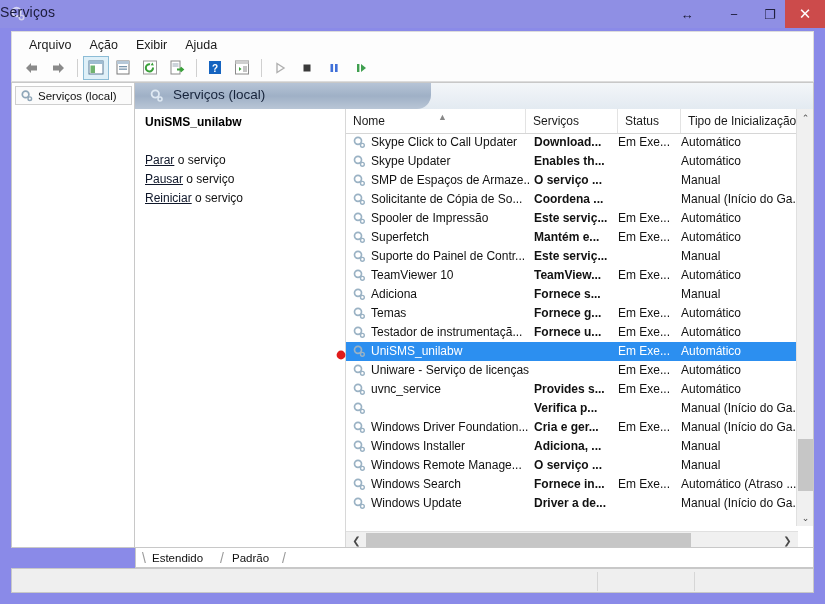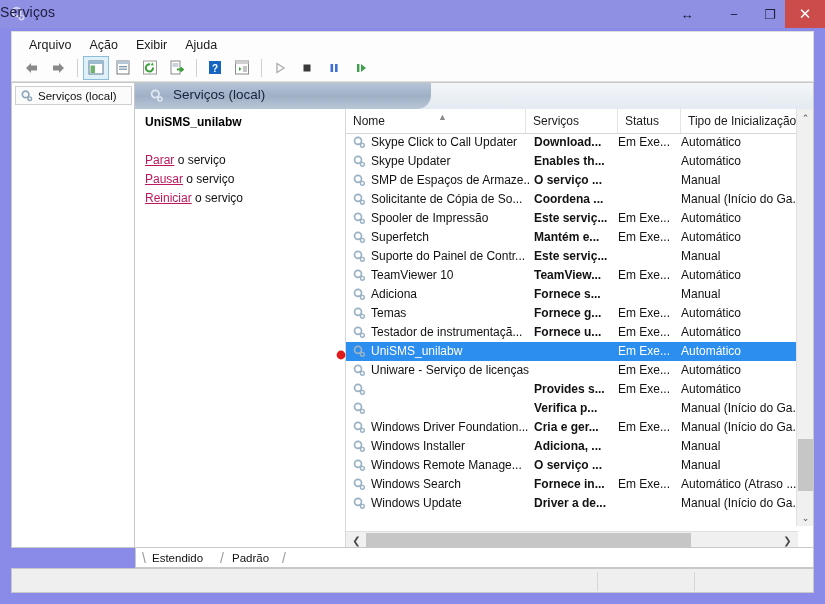--- a/index.html
+++ b/index.html
@@ -57,21 +57,21 @@
           border-radius:0 0 14px 0;}
   .banner-icon{position:absolute;left:14px;top:5px;width:16px;height:16px;}
   .banner-text{position:absolute;left:38px;top:4px;font-size:13.5px;color:#16233a;}
 
   
   .detail{position:absolute;left:0;top:26px;width:210px;height:440px;background:#fff;}
   .detail-title{position:absolute;left:10px;top:6px;font-size:12px;
                 font-weight:bold;color:#000;}
   .links{position:absolute;left:10px;top:42px;}
   .linkrow{font-size:12px;color:#111;line-height:19px;white-space:nowrap;}
-  .lnk{color:#be185d;text-decoration:underline;}
+  .lnk{color:#0f172a;text-decoration:underline;}
 
   
   .listview{position:absolute;left:210px;top:26px;width:469px;height:440px;
             background:#fff;border-left:1px solid #d8d8d8;box-sizing:border-box;}
   .lv-head{position:absolute;left:0;top:0;width:452px;height:24px;
            background:#fff;border-bottom:1px solid #d6d6d6;}
   .hcell{position:absolute;top:0;height:24px;font-size:12px;color:#1a1a1a;
          display:flex;align-items:center;padding-left:7px;box-sizing:border-box;
          border-right:1px solid #e3e3e3;}
   .hc-name{left:0;width:180px;}
@@ -416,20 +416,21 @@
             <span class="c c-name">Uniware - Serviço de licenças</span>
             <span class="c c-desc"></span>
             <span class="c c-stat">Em Exe...</span>
             <span class="c c-type">Automático</span>
           </div>
           <div class="row">
             <span class="row-icon"><svg width="15" height="15" viewBox="0 0 15 15">
                 <circle cx="6" cy="5.8" r="3.5" fill="none" stroke="#9ab2c4" stroke-width="1.7"></circle>
                 <circle cx="10.4" cy="10.3" r="1.9" fill="none" stroke="#9ab2c4" stroke-width="1.4"></circle>
               </svg></span>
+            <span class="c c-name">uvnc_service</span>
             <span class="c c-desc">Provides s...</span>
             <span class="c c-stat">Em Exe...</span>
             <span class="c c-type">Automático</span>
           </div>
           <div class="row">
             <span class="row-icon"><svg width="15" height="15" viewBox="0 0 15 15">
                 <circle cx="6" cy="5.8" r="3.5" fill="none" stroke="#9ab2c4" stroke-width="1.7"></circle>
                 <circle cx="10.4" cy="10.3" r="1.9" fill="none" stroke="#9ab2c4" stroke-width="1.4"></circle>
               </svg></span>
             <span class="c c-desc">Verifica p...</span>

